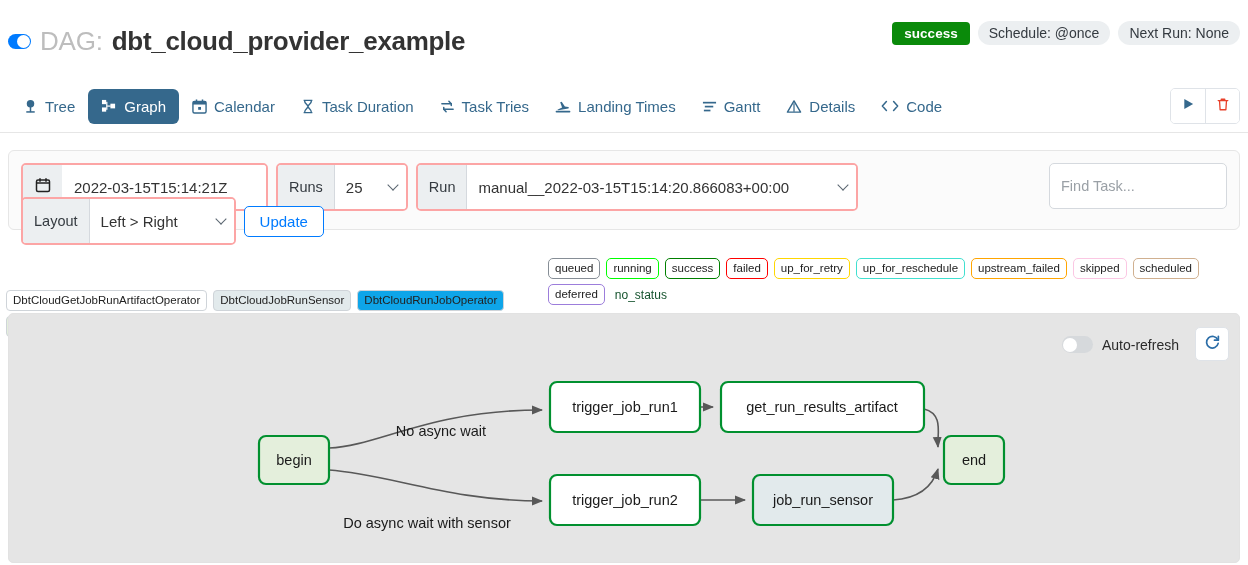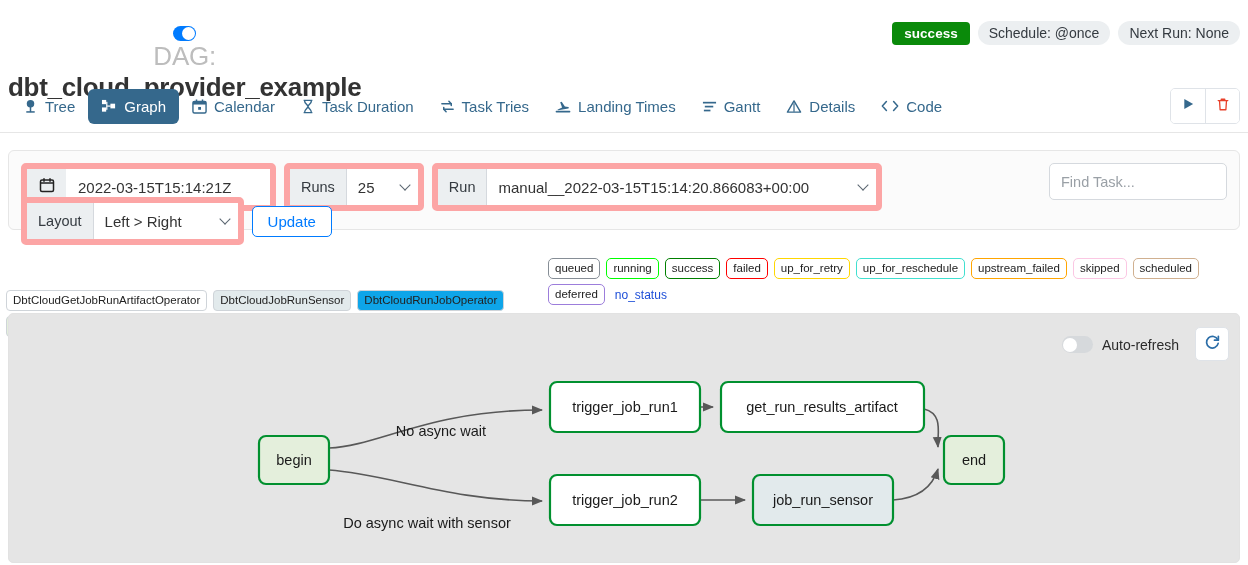--- a/index.html
+++ b/index.html
@@ -11,21 +11,21 @@
     -webkit-font-smoothing: antialiased;
   }
   .page { position: relative; width: 1248px; height: 565px; overflow: hidden; }
 
   
   .dag-header {
     position: absolute; left: 0; top: 0; width: 1248px; height: 70px;
   }
   .dag-title-wrap {
     position: absolute; left: 8px; top: 26px;
-    display: flex; align-items: center;  flex-direction: column;
+    display: flex; align-items: center; gap: 9px;
   }
   .toggle-pill {
     width: 23px; height: 15px; border-radius: 8px; background: #007bff;
     position: relative; flex: none;
   }
   .toggle-pill::after {
     content: ""; position: absolute; right: 1px; top: 1px;
     width: 13px; height: 13px; border-radius: 50%; background: #fff;
   }
   .dag-label { font-size: 26px; color: #bdbdbd; font-weight: 400; letter-spacing: -0.2px;}
@@ -73,21 +73,21 @@
 
   
   .filterbar {
     position: absolute; left: 8px; top: 150px; width: 1232px; height: 80px;
     background: #fbfbfb; border: 1px solid #e6e6e6; border-radius: 6px;
     padding: 12px;
   }
   .row1 { position: absolute; left: 12px; top: 12px; display: flex; align-items: center; gap: 8px; }
   .row2 { position: absolute; left: 12px; top: 46px; display: flex; align-items: center; gap: 8px; }
 
-  .igroup { display: flex; align-items: stretch; border: 6px solid #fca5a5; border-radius: 5px; overflow: hidden; background:#fff; height: 48px;}
+  .igroup { display: flex; align-items: stretch; border: 2px solid #fca5a5; border-radius: 5px; overflow: hidden; background:#fff; height: 48px;}
   .iaddon {
     background: #eceff1; color: #343a40; font-size: 14.5px;
     display:flex; align-items:center; padding: 0 11px; white-space: nowrap;
   }
   .iaddon + .ifield, .iaddon + .isel { border-left: 1px solid #d5d9de; }
   .ifield {
     background: #fff; font-size: 15px; color: #333; border: none; outline: none;
     padding: 0 12px; display:flex; align-items:center; white-space: nowrap;
     font-family: "Liberation Sans", sans-serif;
   }
@@ -105,37 +105,37 @@
     background: #eceff1; display:flex; align-items:center; justify-content:center;
     width: 39px; cursor: pointer;
   }
   .btn-update {
     border: 1px solid #007bff; color: #007bff; background: #fff;
     font-size: 15px; border-radius: 5px; height: 31px; padding: 0 15px;
     display: flex; align-items: center; cursor: pointer;
     font-family: "Liberation Sans", sans-serif;
   }
   .find-task {
-    position: absolute; right: 12px; top: 12px; width: 178px; height: 37px;
+    position: absolute; right: 12px; top: 12px; width: 178px; height: 46px;
     border: 1px solid #d5d9de; border-radius: 5px; background: #fff;
     display: flex; align-items: center; padding: 0 11px;
     color: #9aa0a6; font-size: 14.5px;
   }
   .lg-row { display: flex; align-items: center; gap: 6px; flex-wrap: wrap; }
   .chip {
     font-size: 11.5px; line-height: 13px; padding: 3px 6px;
     border: 1px solid #cfd4d9; border-radius: 4px; background: #fff; color: #222;
     white-space: nowrap; cursor: pointer;
   }
   .status-chip {
     font-size: 11.5px; line-height: 13px; padding: 3px 6px;
     border: 1.6px solid #888; border-radius: 5px; background: #fff; color: #222;
     white-space: nowrap; cursor: pointer; font-family: "Liberation Sans", sans-serif;
   }
-  .nostatus { font-size: 12px; color: #1d4ed8; padding-left: 4px; }
+  .nostatus { font-size: 12px; color: #14532d; padding-left: 4px; }
 
   .legend-left { position: absolute; left: 6px; top: 258px; width: 530px; margin-top: 32px; }
   .legend-right { position: absolute; left: 548px; top: 258px; width: 700px; }
 
   
   .graph-panel {
     position: absolute; left: 8px; top: 313px; width: 1232px; height: 250px;
     background: #e5e5e5; border: 1px solid #e2e2e2; border-radius: 5px;
     overflow: hidden;
   }

